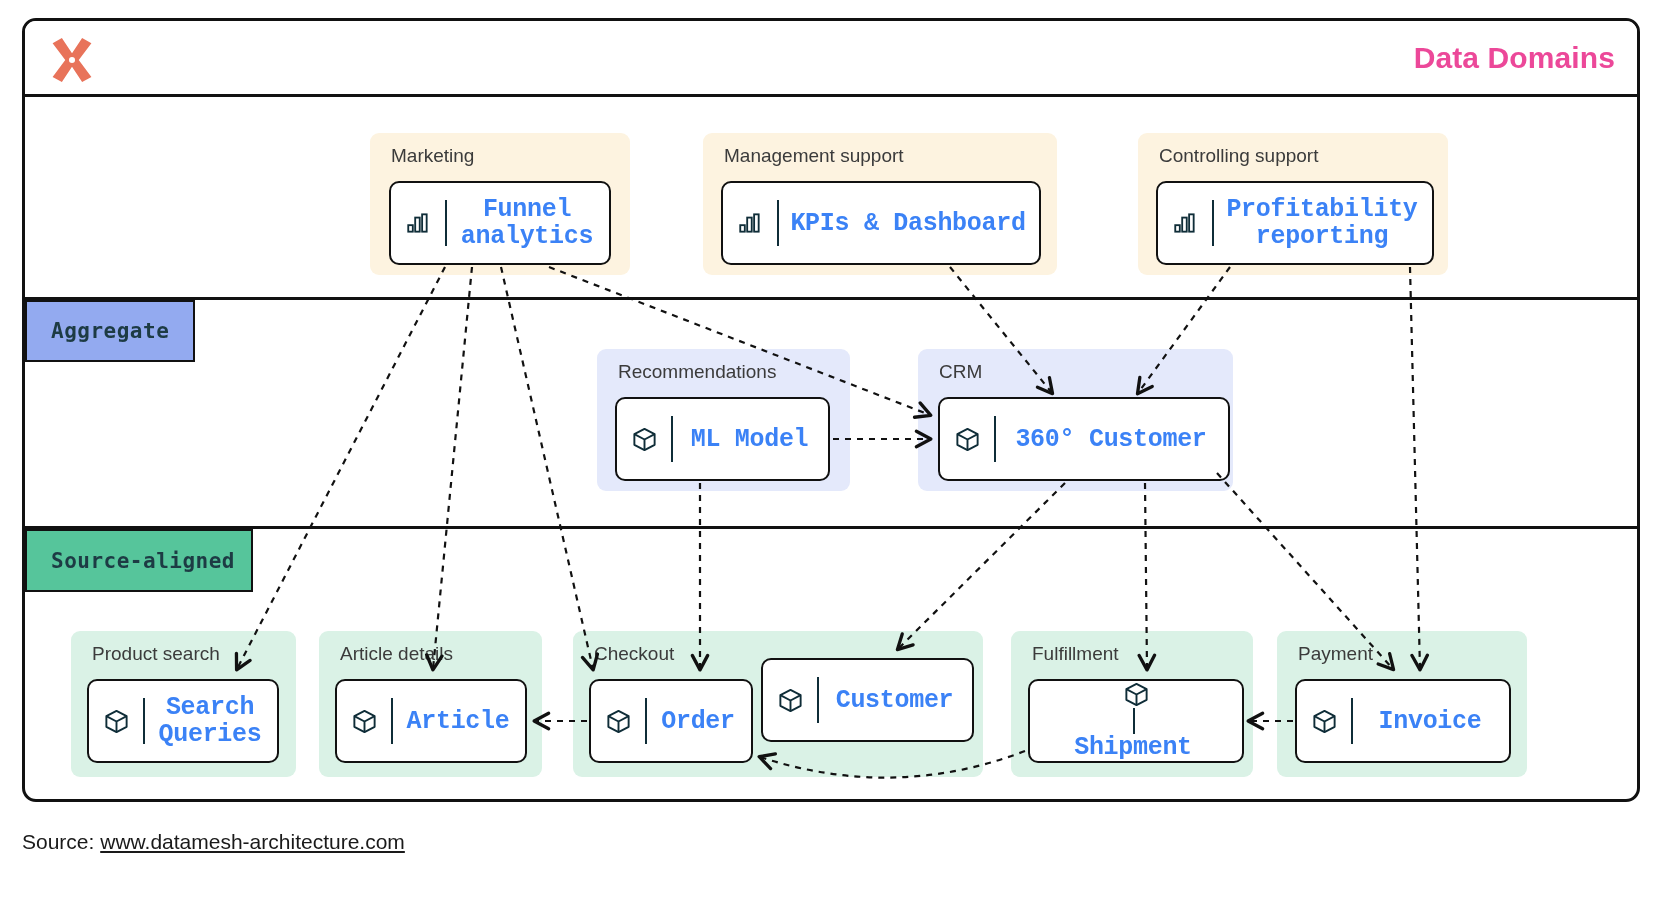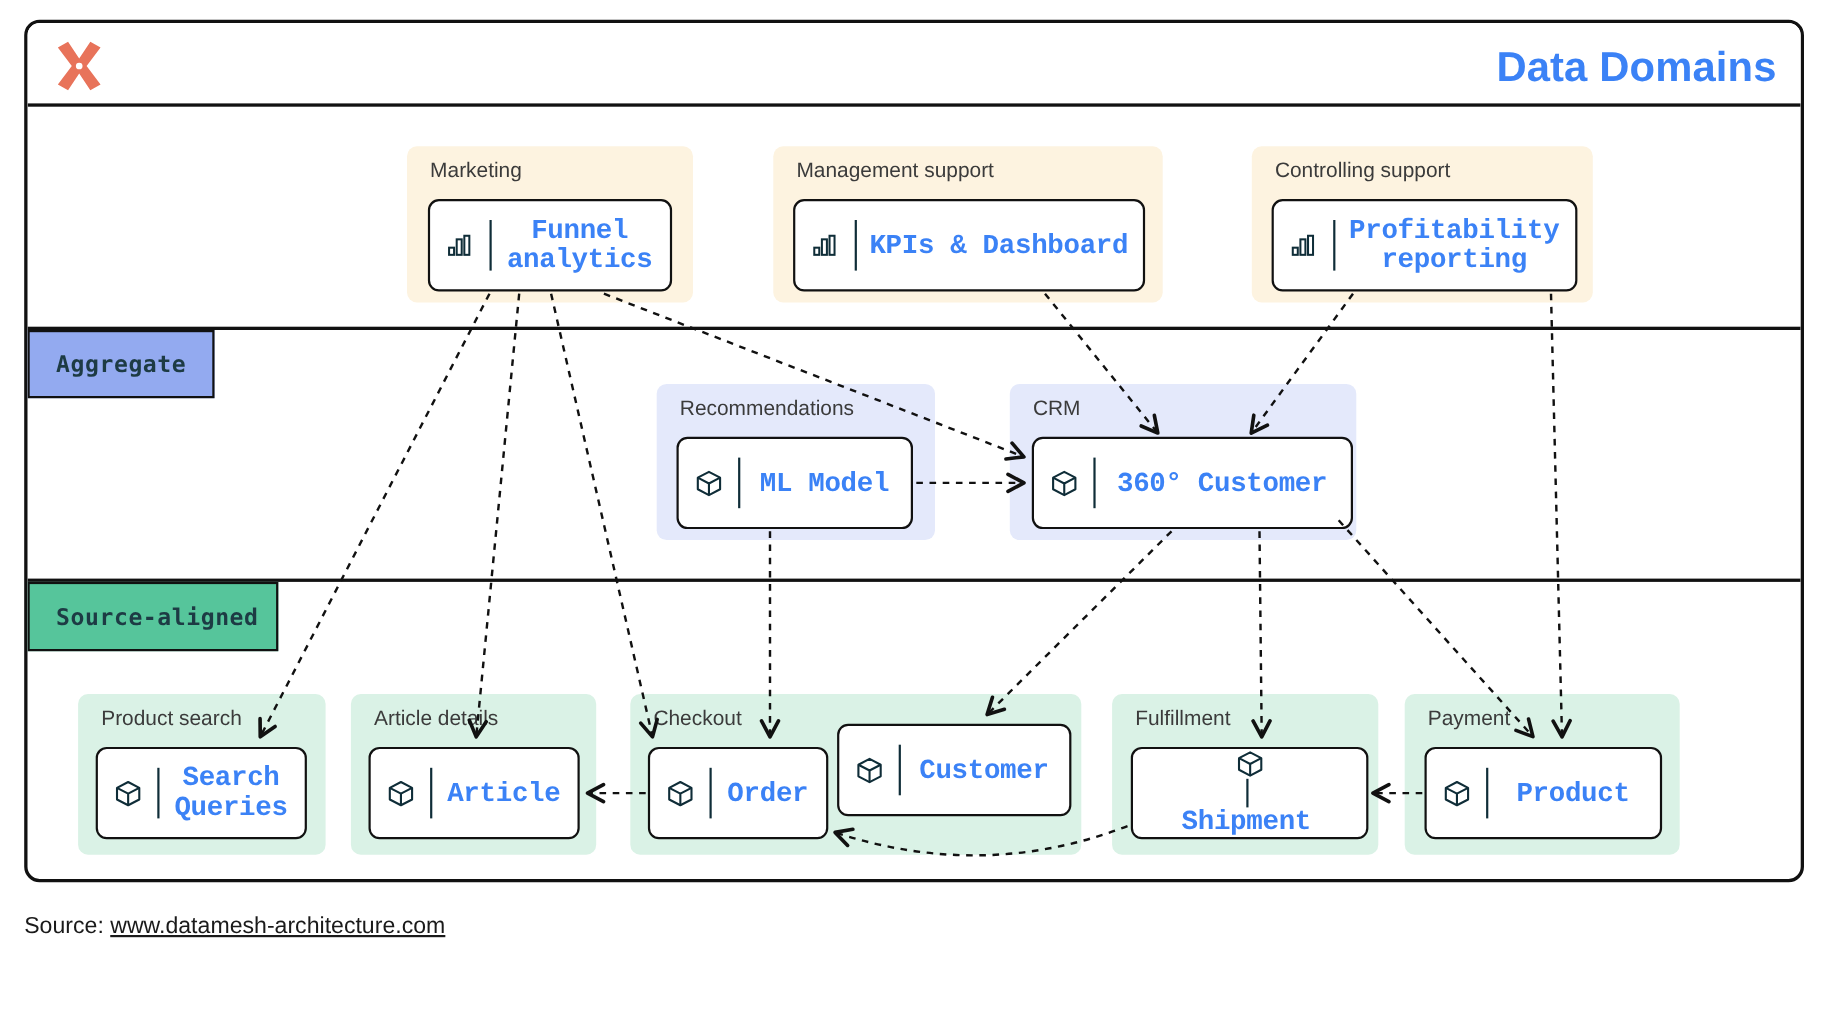--- a/index.html
+++ b/index.html
@@ -26,21 +26,21 @@
   
   .header {
     position: absolute; left: 0; top: 0;
     width: 100%; height: 76px;
     border-bottom: 3px solid #111111;
     background: #ffffff;
   }
   .logo { position: absolute; left: 20px; top: 12px; width: 54px; height: 54px; }
   .page-title {
     position: absolute; right: 22px; top: 20px;
-    font-size: 38px; font-weight: bold; color: #3b82f6;
+    font-size: 30px; font-weight: bold; color: #ec4899;
     letter-spacing: .1px;
   }
 
   
   .band-sep {
     position: absolute; left: 0; width: 100%;
     border-top: 3px solid #111111;
   }
   .sep-agg  { top: 276px; }
   .sep-src  { top: 505px; }
@@ -296,21 +296,21 @@
       <div class="group-label">Payment</div>
     </div>
     <div class="card" style="left:1270px; top:658px; width:216px; height:84px;">
       <span class="ico">
         <svg viewBox="0 0 24 24" width="27" height="27">
           <path d="M12 2.6 L21 7.3 L21 16.7 L12 21.4 L3 16.7 L3 7.3 Z" fill="none" stroke="#0f2d38" stroke-width="1.7" stroke-linejoin="round"></path>
           <path d="M3 7.3 L12 12 L21 7.3 M12 12 L12 21.4" fill="none" stroke="#0f2d38" stroke-width="1.7" stroke-linejoin="round"></path>
         </svg>
       </span>
       <span class="divider"></span>
-      <span class="ttl">Product</span>
+      <span class="ttl">Invoice</span>
     </div>
 
     <svg id="wires" viewBox="0 0 1618 784" preserveAspectRatio="none">
       <defs>
         <marker id="ah" markerWidth="9" markerHeight="9" refX="7.2" refY="4.5" orient="auto">
           <path d="M1,1 L7.6,4.5 L1,8" fill="none" stroke="#111111" stroke-width="1.5" stroke-linecap="round" stroke-linejoin="round"></path>
         </marker>
       </defs>
       <g fill="none" stroke="#111111" stroke-width="2.2" stroke-dasharray="6 6" marker-end="url(#ah)">
 

